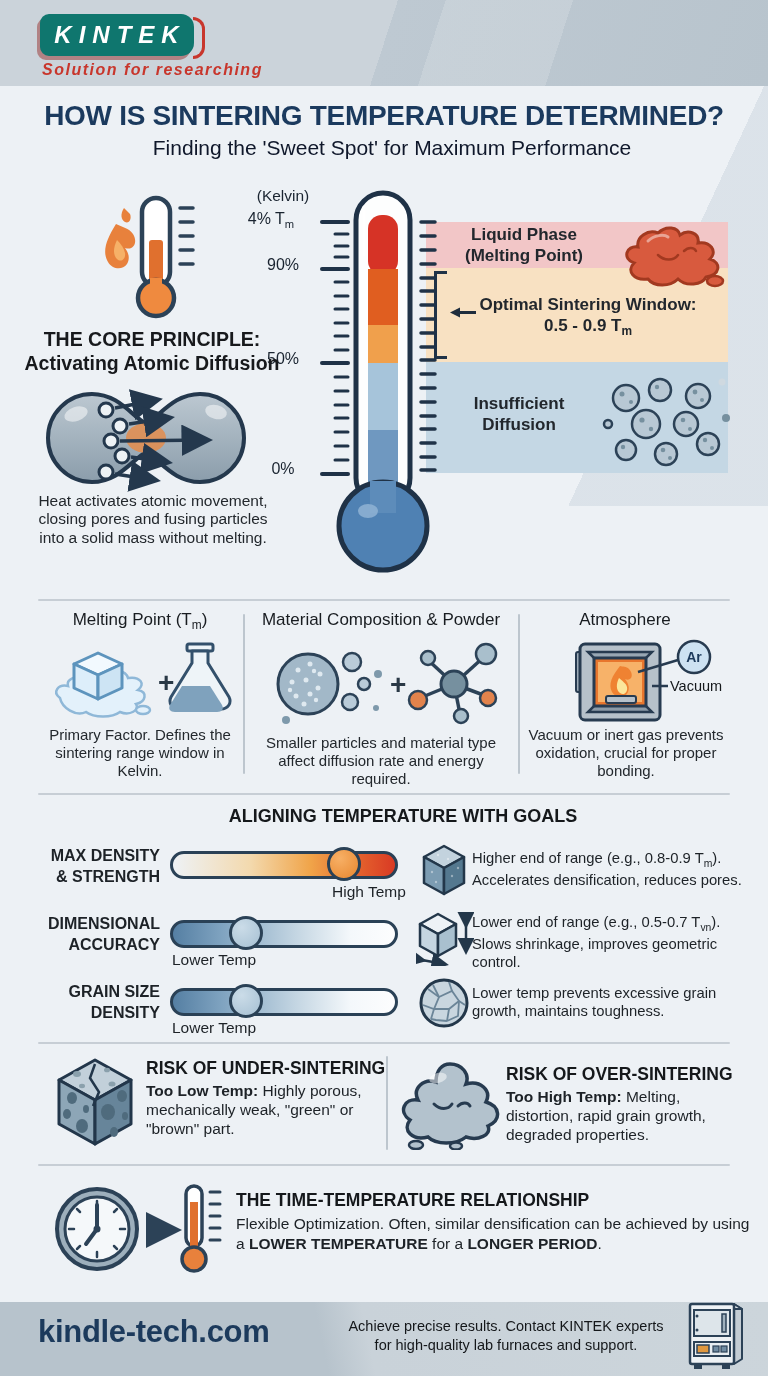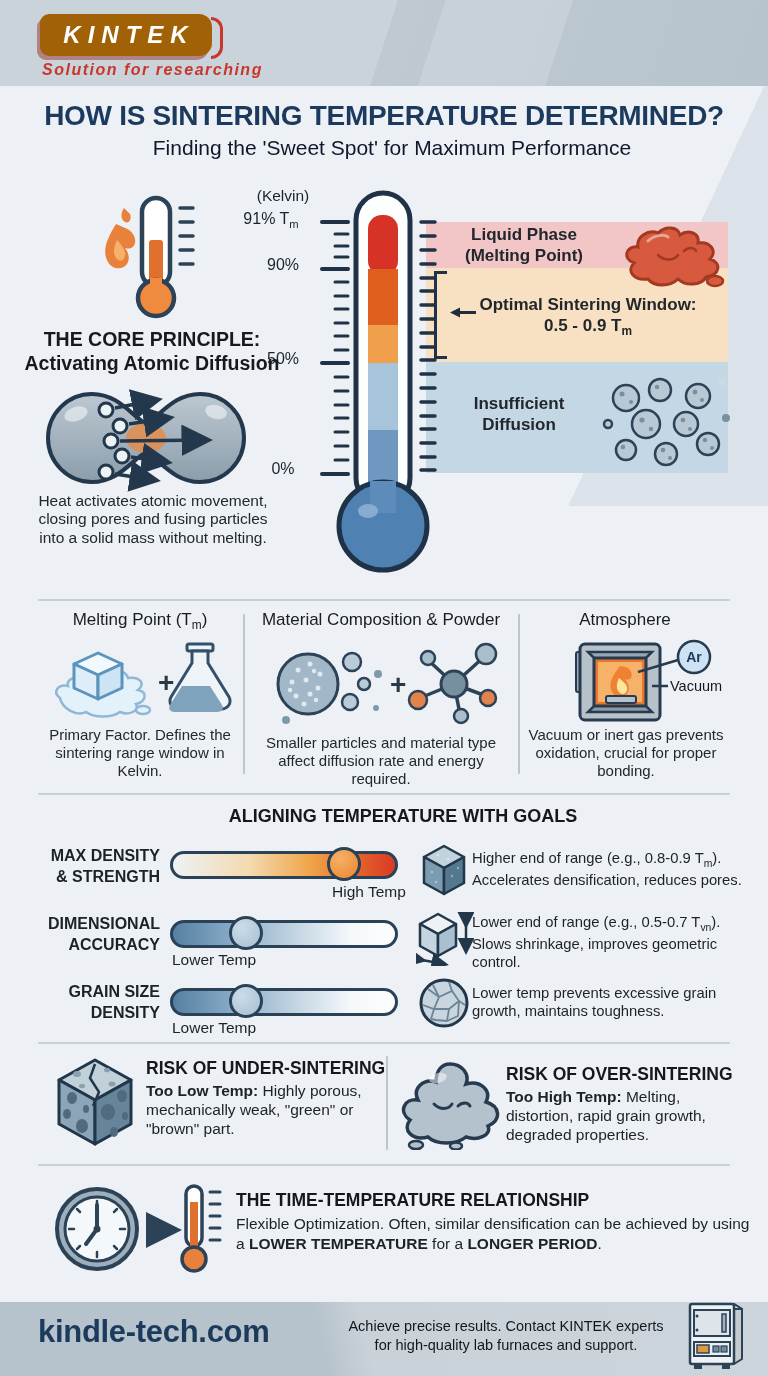--- a/index.html
+++ b/index.html
@@ -11,21 +11,21 @@
   .nowrap{white-space:nowrap;}
 
   
   .header-band{left:0;top:0;width:768px;height:86px;
     background:linear-gradient(108deg,#cbd3da 0%,#cbd3da 50%,#bec9d2 50%,#b8c4cd 100%);}
   .header-band::after{content:'';position:absolute;left:0;top:0;width:100%;height:100%;
     background:linear-gradient(108deg,transparent 56%,rgba(255,255,255,.16) 56%,rgba(255,255,255,.16) 72%,transparent 72%);}
   .bg-diag{left:520;top:86px;left:520px;width:248px;height:420px;
     background:linear-gradient(115deg,rgba(187,200,212,0) 55%,rgba(187,200,212,.35) 55%);}
 
-  .logo-box{left:40px;top:14px;width:172px;height:42px;background:#a16207;
+  .logo-box{left:40px;top:14px;width:154px;height:42px;background:#0f766e;
     border-radius:9px 13px 13px 9px;display:flex;align-items:center;justify-content:center;
     box-shadow:-3px 4px 0 rgba(146,32,26,.45);}
   .logo-box::after{content:'';position:absolute;right:-11px;top:3px;width:9px;height:36px;
     border:3px solid #c8362c;border-left:none;border-radius:0 12px 12px 0;}
   .logo-text{color:#fff;font-weight:bold;font-style:italic;font-size:24px;letter-spacing:7px;padding-left:6px;}
   .tagline{left:42px;top:61px;color:#c8362c;font-weight:bold;font-style:italic;font-size:16px;letter-spacing:1.5px;}
 
   .title{left:0;top:100px;width:768px;font-size:28px;font-weight:bold;color:#1b3a5e;letter-spacing:-.3px;}
   .subtitle{left:8px;top:136px;width:768px;font-size:21px;color:#0f172a;}
 
@@ -223,21 +223,21 @@
     <rect x="88" y="140" width="30" height="38" fill="#f0a04c"></rect>
     <rect x="88" y="178" width="30" height="67" fill="#a6c4da"></rect>
     <rect x="88" y="245" width="30" height="75" fill="#6f98c0"></rect>
     <line x1="84" y1="22" x2="84" y2="70" stroke="rgba(255,255,255,.85)" stroke-width="3" stroke-linecap="round"></line>
     <circle cx="103" cy="341" r="44" fill="#4f81b3" stroke="#1f3247" stroke-width="5"></circle>
     <rect x="90" y="296" width="26" height="32" fill="#5d8cba"></rect>
     <ellipse cx="88" cy="326" rx="10" ry="7" fill="#8fb3d4" opacity=".85"></ellipse>
   </svg>
 
   <div class="abs scale kelvin">(Kelvin)</div>
-  <div class="abs scale t100"><span>91% T</span><sub>m</sub></div>
+  <div class="abs scale t100"><span>4% T</span><sub>m</sub></div>
   <div class="abs scale t90">90%</div>
   <div class="abs scale t50">50%</div>
   <div class="abs scale t0">0%</div>
 
   <svg class="abs" style="left:96px;top:194px" width="100" height="126" viewBox="0 0 100 126">
     <path d="M28,14 C24,20 25,26 29,28 C33,30 36,25 34,20 Z" fill="#e8813c"></path>
     <path d="M20,30 C10,46 6,58 12,68 C16,75 26,77 31,70 C34,65 33,59 29,54 C38,57 42,48 37,40 C33,34 26,33 20,30 Z" fill="#e8813c"></path>
     <path d="M21,46 C17,54 17,61 21,65 C25,69 30,65 29,59 C28,54 25,50 21,46 Z" fill="#f6b168"></path>
     <rect x="46" y="4" width="28" height="88" rx="14" fill="#fff" stroke="#2c4257" stroke-width="4.5"></rect>
     <rect x="53" y="46" width="14" height="44" rx="3" fill="#e0702e"></rect>

